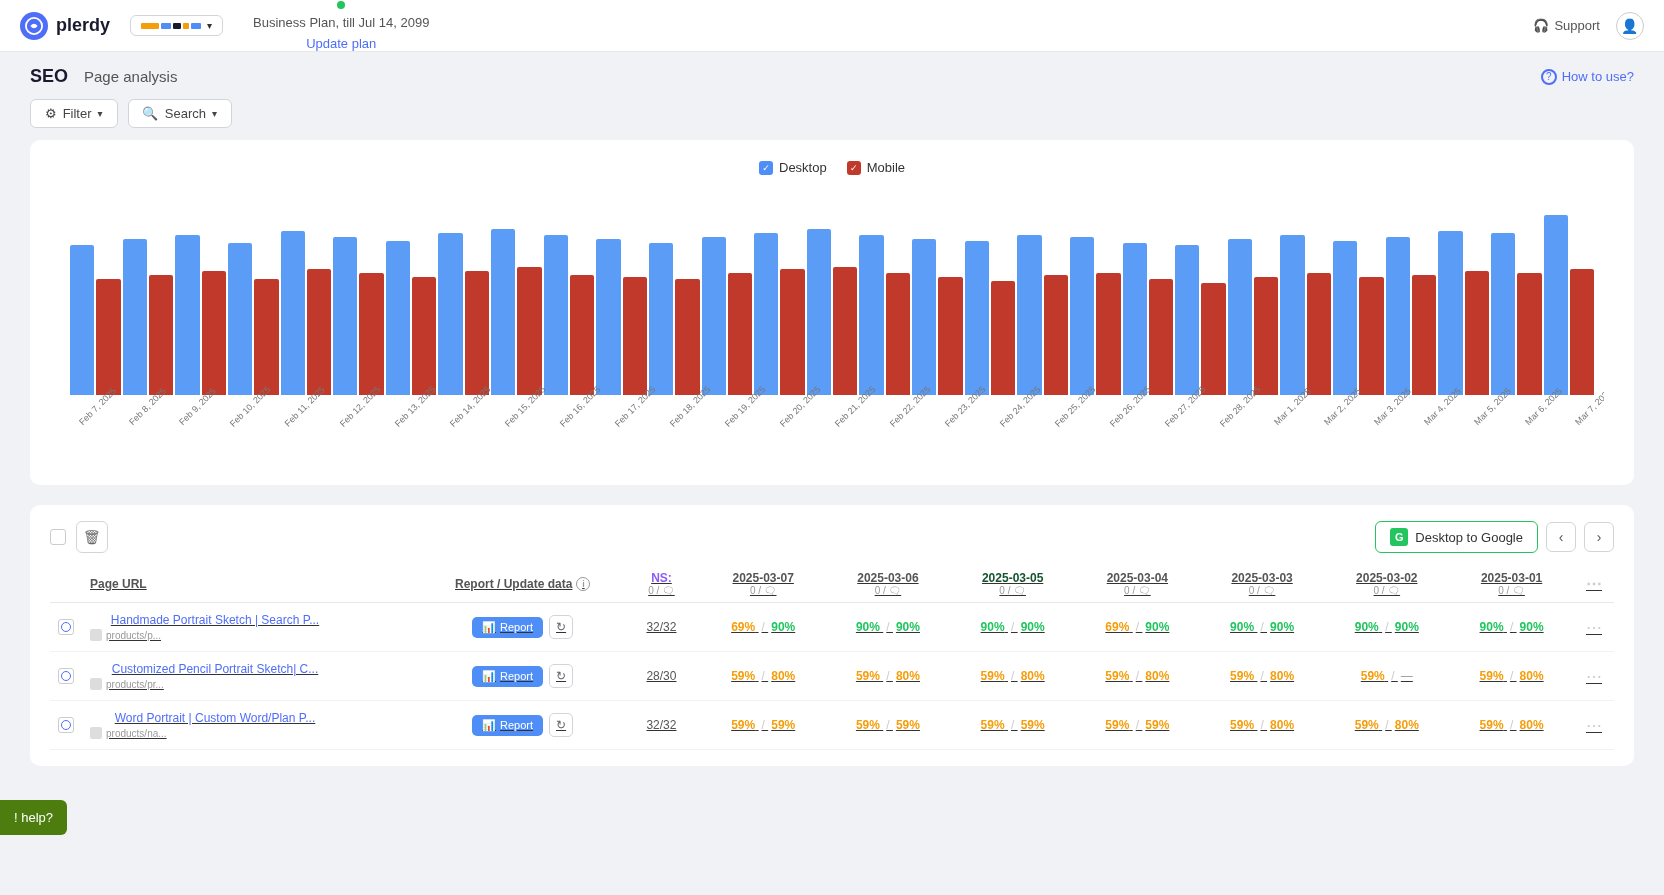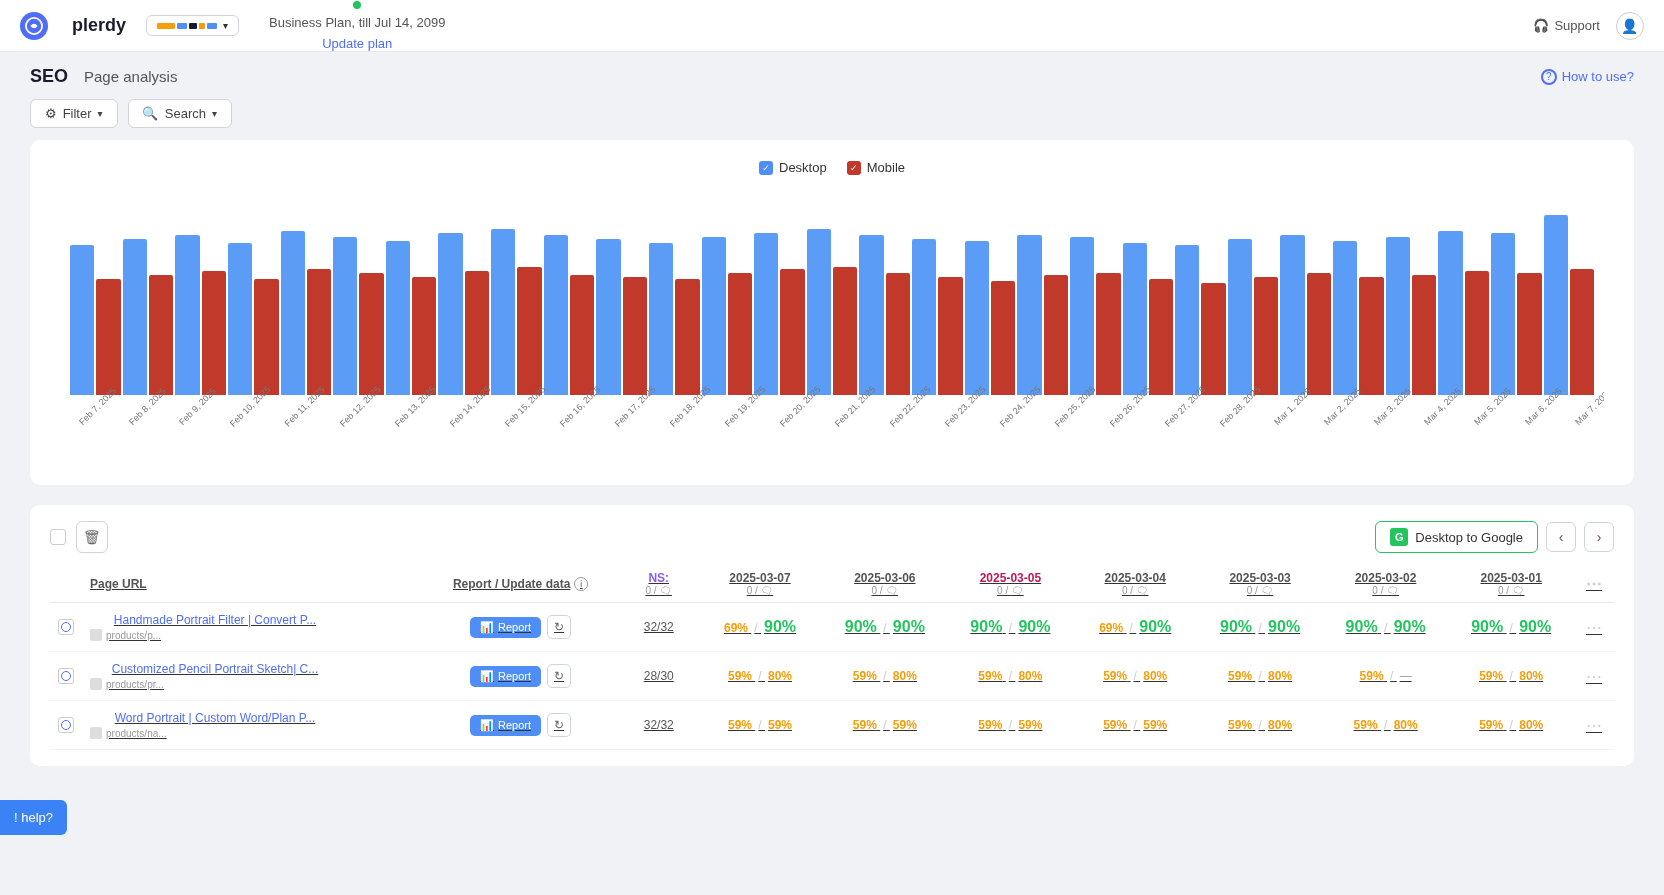--- a/index.html
+++ b/index.html
@@ -8,21 +8,21 @@
     
     .top-nav {
       background: #fff;
       height: 52px;
       display: flex;
       align-items: center;
       padding: 0 20px;
       border-bottom: 1px solid #e5e7eb;
       gap: 20px;
     }
-    .logo-area { display: flex; align-items: center; gap: 24px; font-weight: 700; font-size: 18px; color: #1a1a2e; }
+    .logo-area { display: flex; align-items: center; gap: 8px; font-weight: 700; font-size: 18px; color: #1a1a2e; }
     .logo-icon { width: 28px; height: 28px; background: #4f6ef7; border-radius: 50%; display: flex; align-items: center; justify-content: center; color: white; font-size: 12px; font-weight: bold; }
     .site-selector {
       border: 1.5px solid #d1d5db;
       border-radius: 6px;
       padding: 4px 10px;
       font-size: 12px;
       display: flex;
       align-items: center;
       gap: 6px;
       cursor: pointer;
@@ -209,33 +209,33 @@
       border-radius: 5px;
       padding: 4px 10px;
       font-size: 11px;
       cursor: pointer;
       display: flex;
       align-items: center;
       gap: 4px;
     }
     .refresh-btn { width: 24px; height: 24px; border: 1.5px solid #d1d5db; border-radius: 5px; background: #fff; cursor: pointer; display: flex; align-items: center; justify-content: center; font-size: 12px; color: #666; }
 
-    .score-good { color: #22c55e; font-weight: 600; font-size: 16px; }
+    .score-good { color: #22c55e; font-weight: 600; font-size: 12px; }
     .score-warn { color: #f59e0b; font-weight: 600; font-size: 12px; }
     .score-separator { color: #ccc; margin: 0 3px; }
     .score-dash { color: #999; }
 
     .ns-count { color: #555; font-size: 12px; }
 
     
     .help-btn {
       position: fixed;
       left: 0;
       bottom: 60px;
-      background: #3b82f6;
+      background: #4d7c0f;
       color: white;
       border: none;
       border-radius: 0 6px 6px 0;
       padding: 10px 14px;
       font-size: 13px;
       cursor: pointer;
       z-index: 999;
     }
 
     .th-with-icon { display: flex; align-items: center; justify-content: center; gap: 4px; }
@@ -519,37 +519,37 @@
             <span>Report / Update data</span>
             <div class="info-icon">i</div>
           </div>
         </th>
         <th style="min-width:60px;">
           <span class="col-ns">NS:</span>
           <span class="col-header-sub">0 / 🗨</span>
         </th>
         <th style="min-width:95px;" id="th-date-0"><span style="font-size:12px;font-weight:600;color:#555;">2025-03-07</span><span class="col-header-sub">0 / 🗨</span></th>
         <th style="min-width:95px;" id="th-date-1"><span style="font-size:12px;font-weight:600;color:#555;">2025-03-06</span><span class="col-header-sub">0 / 🗨</span></th>
-        <th style="min-width:95px;" id="th-date-2"><span style="font-size:12px;font-weight:600;color:#be185d;">2025-03-05</span><span class="col-header-sub">0 / 🗨</span></th>
+        <th style="min-width:95px;" id="th-date-2"><span style="font-size:12px;font-weight:600;color:#14532d;">2025-03-05</span><span class="col-header-sub">0 / 🗨</span></th>
         <th style="min-width:95px;" id="th-date-3"><span style="font-size:12px;font-weight:600;color:#555;">2025-03-04</span><span class="col-header-sub">0 / 🗨</span></th>
         <th style="min-width:95px;" id="th-date-4"><span style="font-size:12px;font-weight:600;color:#555;">2025-03-03</span><span class="col-header-sub">0 / 🗨</span></th>
         <th style="min-width:95px;" id="th-date-5"><span style="font-size:12px;font-weight:600;color:#555;">2025-03-02</span><span class="col-header-sub">0 / 🗨</span></th>
         <th style="min-width:95px;" id="th-date-6"><span style="font-size:12px;font-weight:600;color:#555;">2025-03-01</span><span class="col-header-sub">0 / 🗨</span></th>
         <th style="width:20px;"><span class="table-more-icon">⋯</span></th>
       </tr>
     </thead>
     <tbody id="table-body">
     <tr>
           <td>
             <div class="checkbox">
               <div style="width:10px;height:10px;border-radius:50%;border:1.5px solid #4f6ef7;"></div>
             </div>
           </td>
           <td class="page-url-cell">
-    <a class="page-url-link" href="#">Handmade Portrait Filter | Convert P...</a>
+    <a class="page-url-link" href="#">Handmade Portrait Sketch | Search P...</a>
     <div class="page-url-sub">
       <div class="url-favicon"></div>
       <span class="url-path">products/p...</span>
     </div>
   </td>
           <td>
     <div class="report-cell">
       <button class="report-btn">
         <span>📊</span> Report
       </button>

